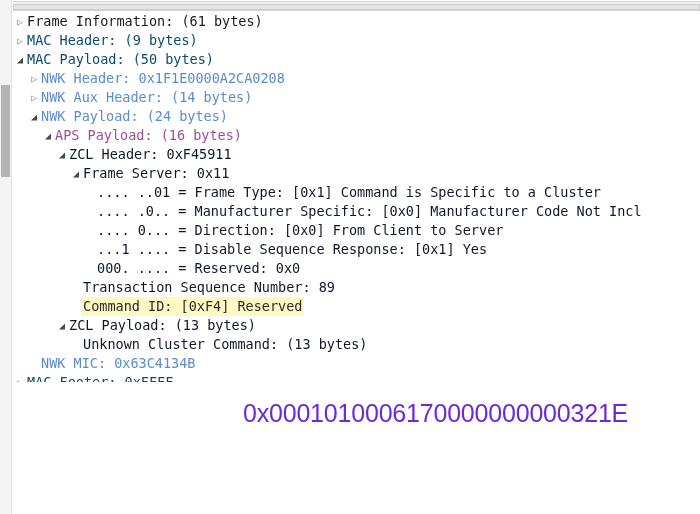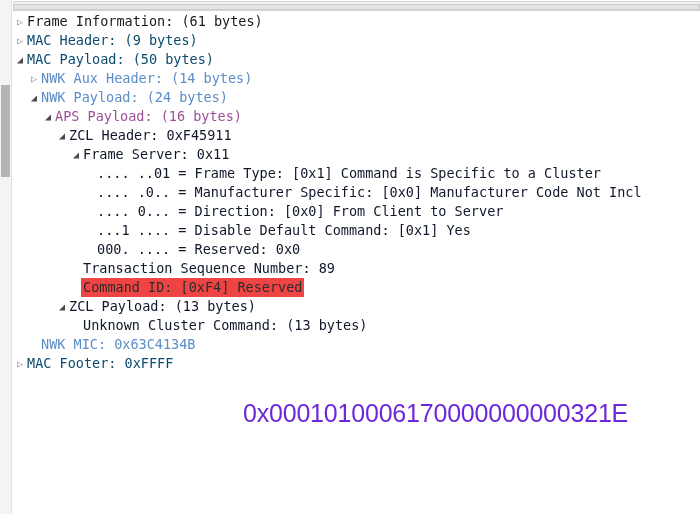--- a/index.html
+++ b/index.html
@@ -84,21 +84,21 @@
     line-height: 19px;
     color: #8a8a8a;
   }
   .row .tw.empty { color: transparent; }
   .row .tw.open  { color: #4a4a4a; }
   .lbl {
     display: inline-block;
     vertical-align: top;
   }
   .lbl.sel {
-    background: #ef4444;
+    background: #fef9c3;
     color: #2c2c2c;
     padding: 0 2px;
     margin-left: -2px;
   }
 
   
   .d0  { padding-left: 0px;   }
   .d1  { padding-left: 14px;  }
   .d2  { padding-left: 28px;  }
   .d3  { padding-left: 42px;  }
@@ -135,29 +135,30 @@
   </div>
 
   <div class="vscroll-track">
     <div class="vscroll-thumb"></div>
   </div>
 
   <div id="tree">
       <div class="row d0"><span class="tw">▷</span><span class="lbl c-black">Frame Information: (61 bytes)</span></div>
       <div class="row d0"><span class="tw">▷</span><span class="lbl c-mac">MAC Header: (9 bytes)</span></div>
       <div class="row d0"><span class="tw open">◢</span><span class="lbl c-mac">MAC Payload: (50 bytes)</span></div>
+      <div class="row d1"><span class="tw">▷</span><span class="lbl c-nwk">NWK Header: 0x1F1E0000A2CA0208</span></div>
       <div class="row d1"><span class="tw">▷</span><span class="lbl c-nwk">NWK Aux Header: (14 bytes)</span></div>
       <div class="row d1"><span class="tw open">◢</span><span class="lbl c-nwk">NWK Payload: (24 bytes)</span></div>
       <div class="row d2"><span class="tw open">◢</span><span class="lbl c-aps">APS Payload: (16 bytes)</span></div>
       <div class="row d3"><span class="tw open">◢</span><span class="lbl c-zcl">ZCL Header: 0xF45911</span></div>
       <div class="row d4"><span class="tw open">◢</span><span class="lbl c-zcl">Frame Server: 0x11</span></div>
       <div class="row d5"><span class="tw empty">▷</span><span class="lbl c-zcl">.... ..01 = Frame Type: [0x1] Command is Specific to a Cluster</span></div>
       <div class="row d5"><span class="tw empty">▷</span><span class="lbl c-zcl">.... .0.. = Manufacturer Specific: [0x0] Manufacturer Code Not Incl</span></div>
       <div class="row d5"><span class="tw empty">▷</span><span class="lbl c-zcl">.... 0... = Direction: [0x0] From Client to Server</span></div>
-      <div class="row d5"><span class="tw empty">▷</span><span class="lbl c-zcl">...1 .... = Disable Default Command: [0x1] Yes</span></div>
+      <div class="row d5"><span class="tw empty">▷</span><span class="lbl c-zcl">...1 .... = Disable Sequence Response: [0x1] Yes</span></div>
       <div class="row d5"><span class="tw empty">▷</span><span class="lbl c-zcl">000. .... = Reserved: 0x0</span></div>
       <div class="row d4"><span class="tw empty">▷</span><span class="lbl c-zcl">Transaction Sequence Number: 89</span></div>
       <div class="row d4"><span class="tw empty">▷</span><span class="lbl c-zcl sel">Command ID: [0xF4] Reserved</span></div>
       <div class="row d3"><span class="tw open">◢</span><span class="lbl c-zcl">ZCL Payload: (13 bytes)</span></div>
       <div class="row d4"><span class="tw empty">▷</span><span class="lbl c-zcl">Unknown Cluster Command: (13 bytes)</span></div>
       <div class="row d1"><span class="tw empty">▷</span><span class="lbl c-nwk">NWK MIC: 0x63C4134B</span></div>
       <div class="row d0"><span class="tw">▷</span><span class="lbl c-mac">MAC Footer: 0xFFFF</span></div>
     </div>
 
   <div id="annotation">0x0001010006170000000000321E</div>

